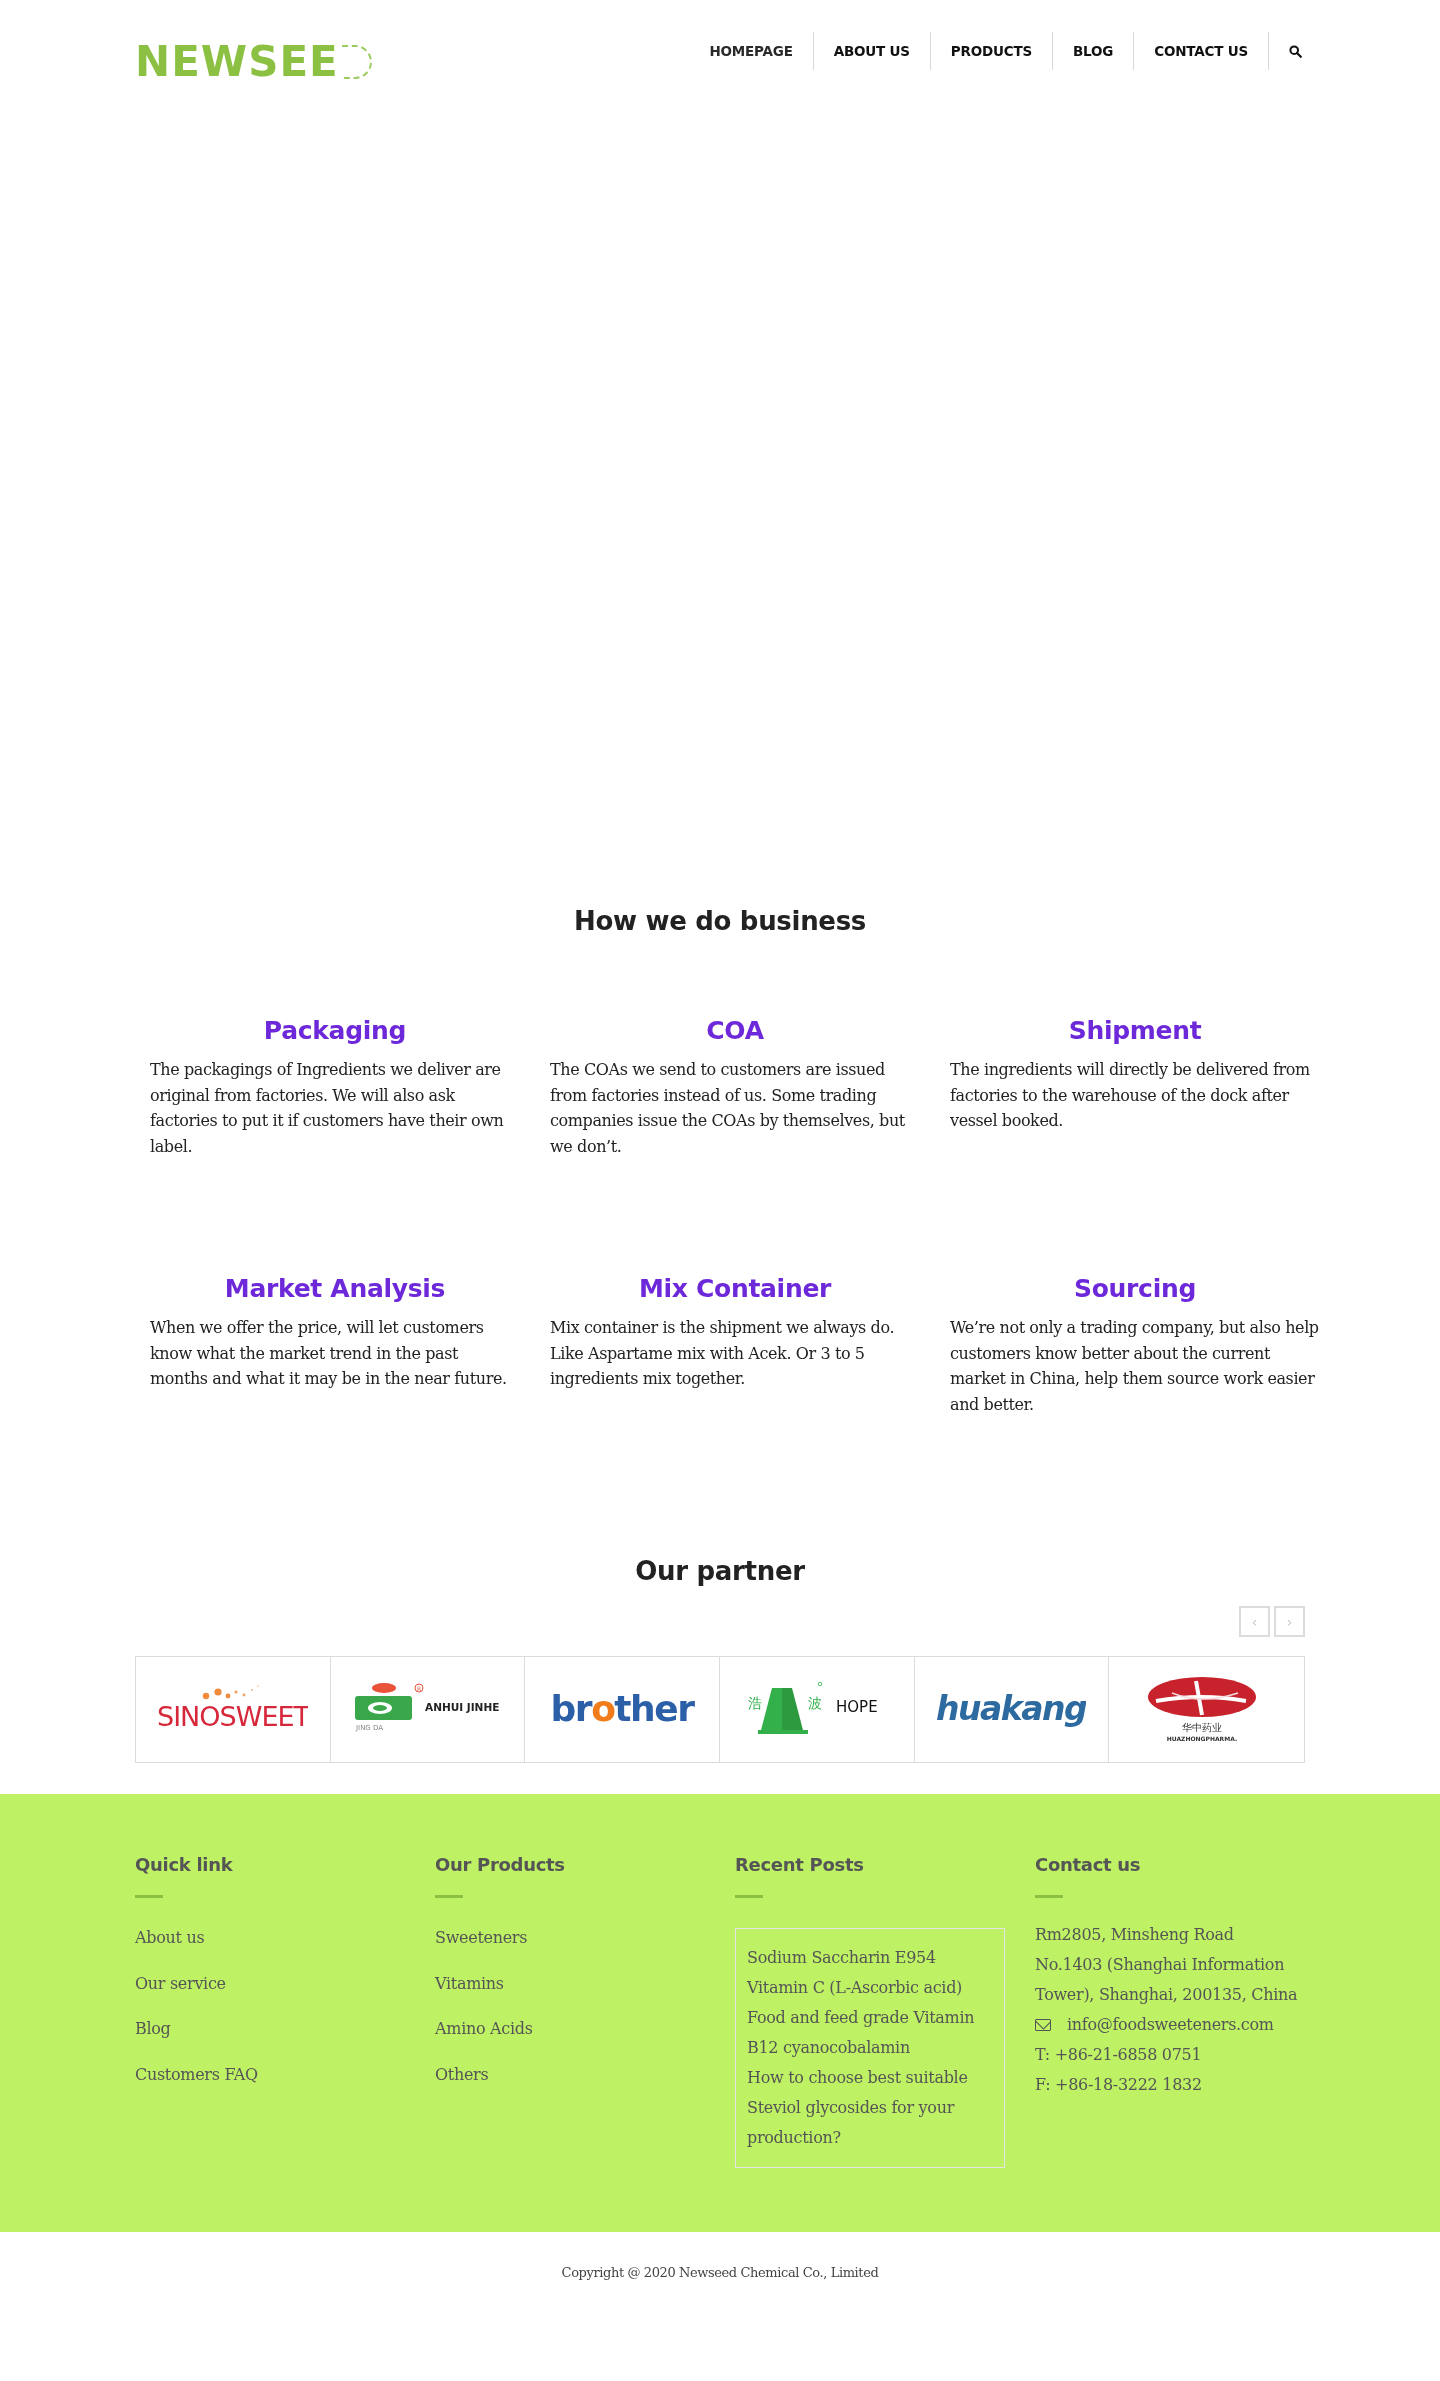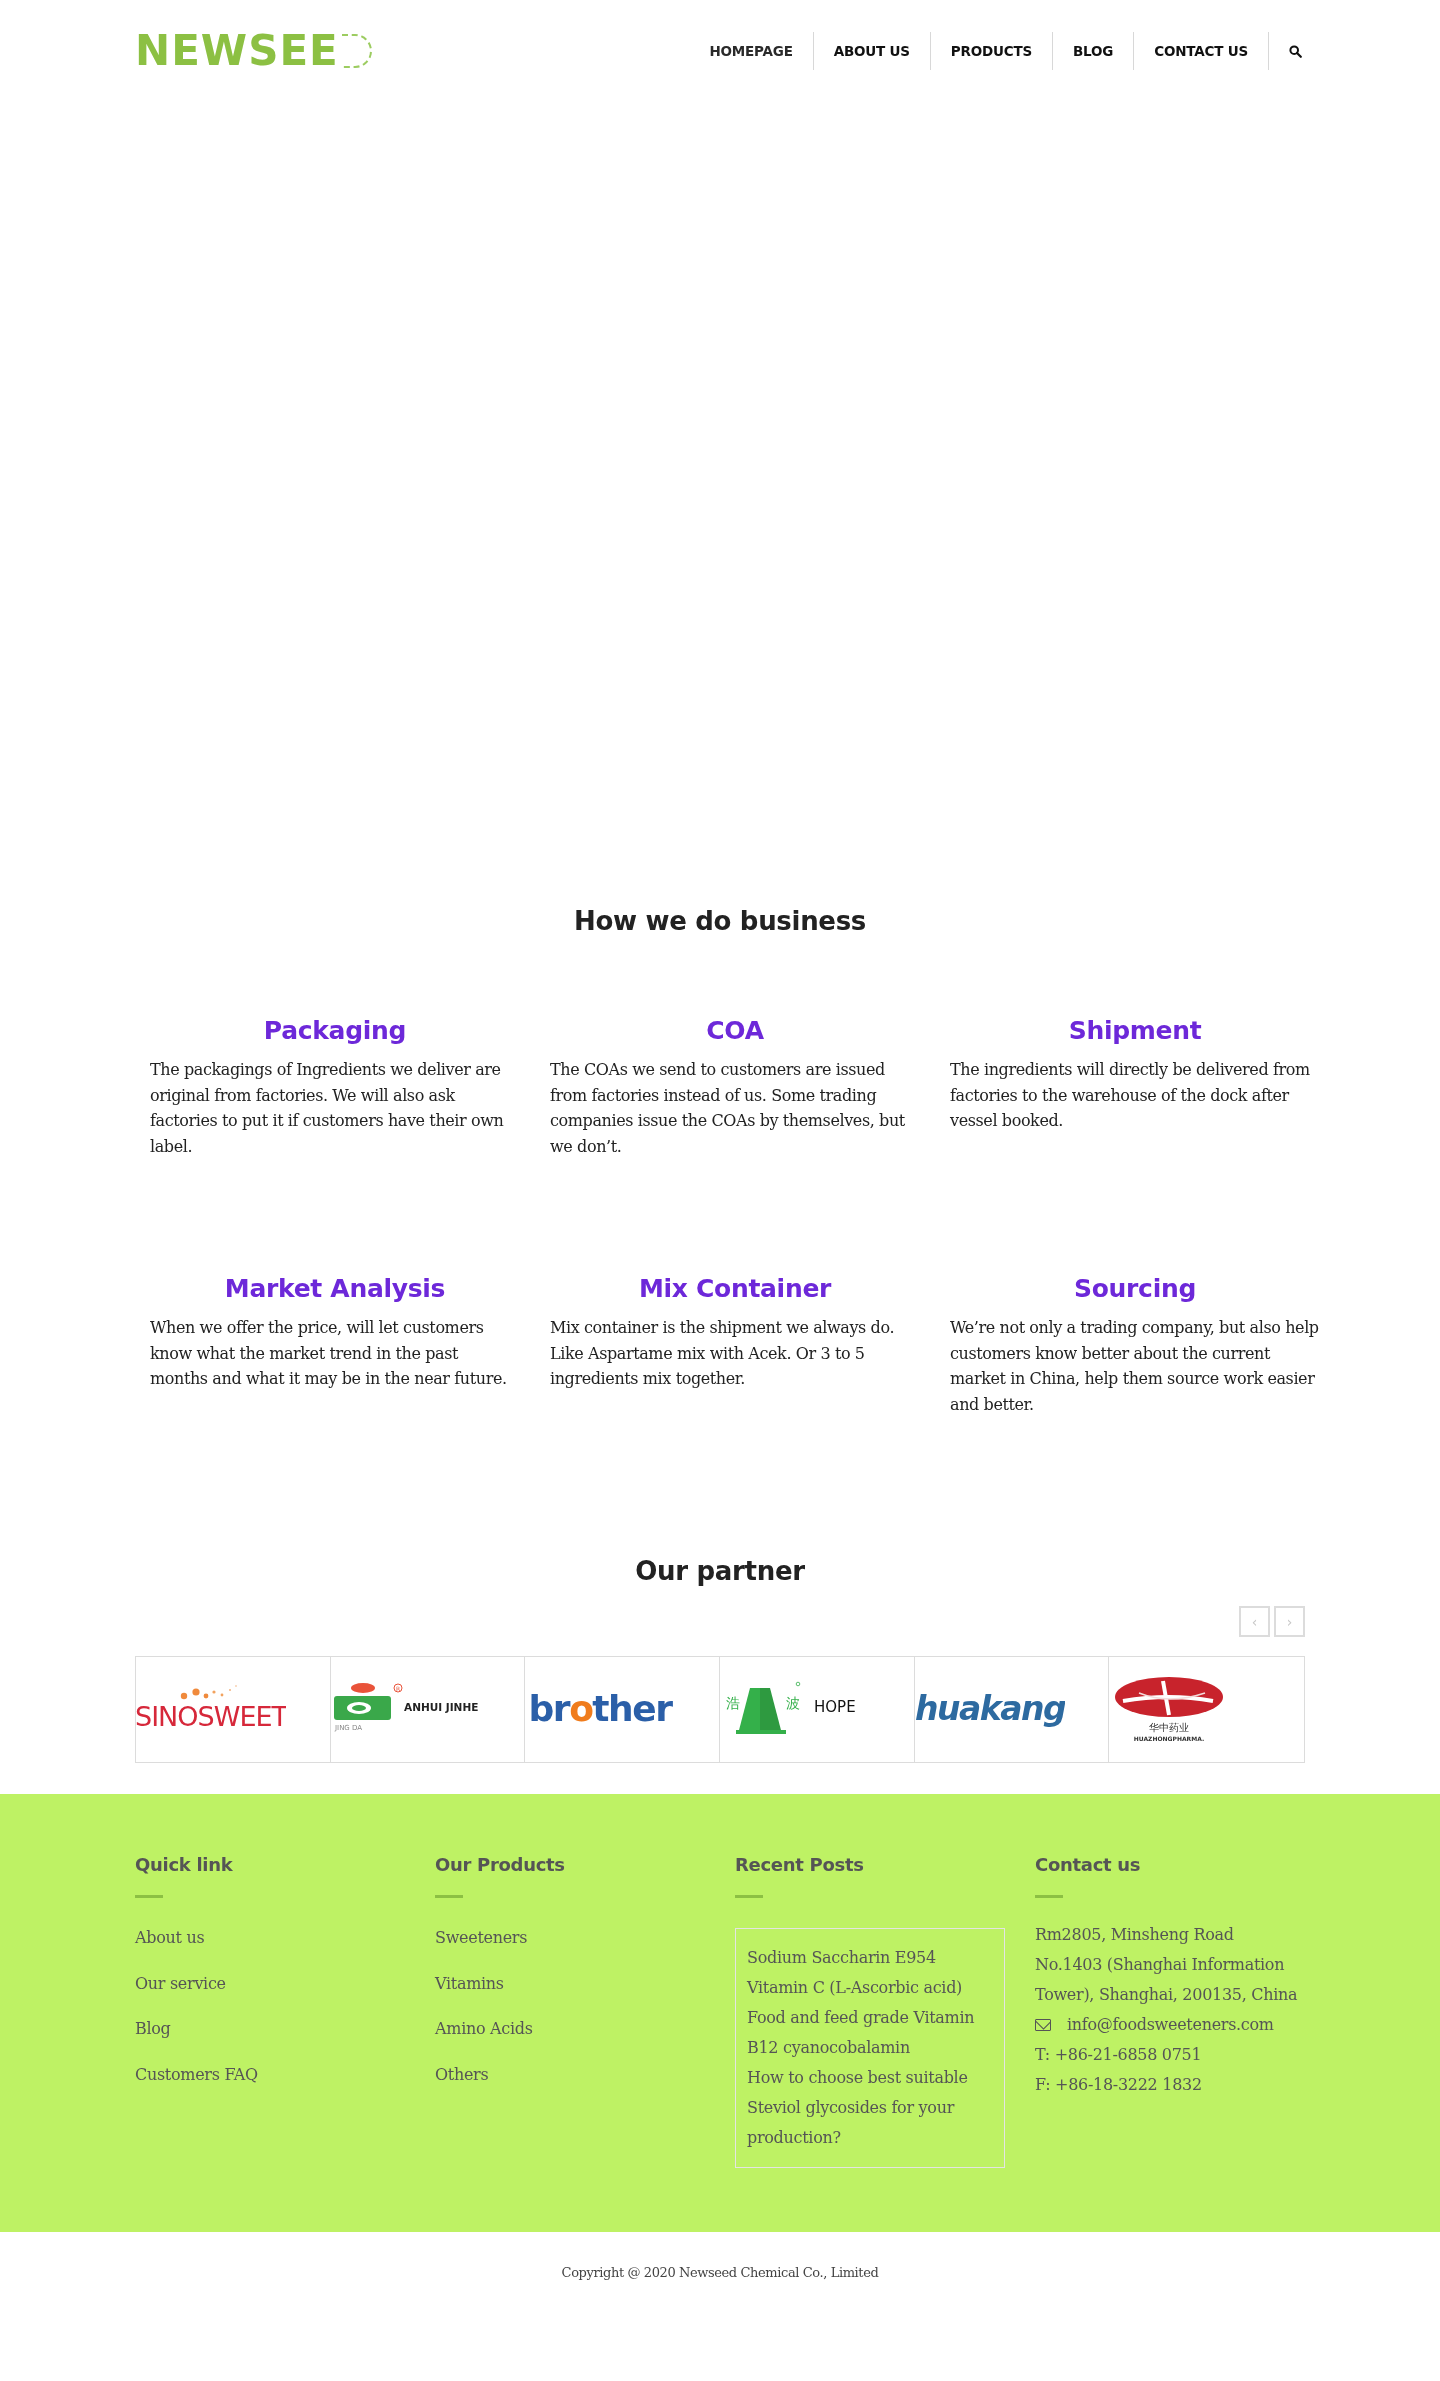--- a/index.html
+++ b/index.html
@@ -1,21 +1,21 @@
 <!DOCTYPE html>
 <html><head>
 <meta charset="utf-8">
 <style>
   * { box-sizing: border-box; margin: 0; padding: 0; }
   html, body { width: 1440px; background: #ffffff; }
   body { font-family: "DejaVu Serif", serif; color: #333; }
 
   
   .header { height: 110px; position: relative; }
-  .logo { position: absolute; left: 135px; top: 26px; display: flex; align-items: center; justify-content: center; }
+  .logo { position: absolute; left: 135px; top: 37px; display: flex; align-items: center; justify-content: center; }
   .logo-text { font-family: "DejaVu Sans", sans-serif; font-weight: bold; font-size: 42px; letter-spacing: 1px; color: #8cc043; line-height: 50px; }
   .logo-d { width: 30px; height: 34px; margin-left: 3px; border: 2px dashed #9ccc60; border-left: none; border-radius: 0 18px 18px 0; }
   .nav { position: absolute; right: 0; top: 32px; display: flex; align-items: stretch; height: 38px; margin-right: 120px; }
   .nav-item { font-family: "DejaVu Sans", sans-serif; font-weight: bold; font-size: 13.5px; color: #111; padding: 0 20px; display: flex; align-items: center; border-right: 1px solid #d8d8d8; cursor: pointer; letter-spacing: -0.2px; }
   .nav-item.first { color: #2a2a2a; }
   .nav-item.last { border-right: none; }
   .nav-search { padding: 0 18px 0 20px; display: flex; align-items: center; cursor: pointer; }
 
   
   .hero { height: 780px; }
@@ -28,21 +28,21 @@
   .biz-item p { font-size: 16px; line-height: 25.5px; color: #222; letter-spacing: -0.4px; }
   .biz-row1 { margin-top: 6px; height: 258px; }
   .biz-row2 { height: 270px; }
 
   
   .partner-title { padding-top: 12px; }
   .carousel-ctrls { position: absolute; right: 135px; top: 62px; display: flex; gap: 4px; }
   .ctrl { width: 31px; height: 31px; border: 2px solid #dcdcdc; display: flex; align-items: center; justify-content: center; color: #c8c8c8; font-size: 14px; cursor: pointer; background: #fff; font-family: "DejaVu Sans", sans-serif; }
   .partners-wrap { position: relative; height: 155px; }
   .partner-grid { position: absolute; left: 135px; top: 112px; width: 1170px; height: 107px; border: 1px solid #dcdcdc; display: grid; grid-template-columns: repeat(6, 1fr); }
-  .partner-cell { border-right: 1px solid #dcdcdc; display: flex; align-items: center; justify-content: flex-start; cursor: pointer; }
+  .partner-cell { border-right: 1px solid #dcdcdc; display: flex; align-items: center; justify-content: center; cursor: pointer; }
   .partner-cell:last-child { border-right: none; }
 
   
   .footer { background: #bef264; margin-top: 95px; height: 438px; }
   .footer-grid { width: 1170px; margin: 0 auto; display: grid; grid-template-columns: 300px 300px 300px 270px; padding-left: 0; padding-top: 60px; }
   .footer-col { padding-left: 0; }
   .footer-col h4 { font-family: "DejaVu Sans", sans-serif; font-weight: bold; font-size: 18px; color: #555; letter-spacing: -0.3px; }
   .footer-bar { width: 28px; height: 3px; background: #8cc043; margin-top: 20px; margin-bottom: 30px; }
   .footer-link { font-size: 16px; color: #555; line-height: 20px; margin-bottom: 25.5px; cursor: pointer; letter-spacing: -0.3px; display: block; }
   .posts-box { border: 1px solid #e4e4e4; width: 270px; padding: 14px 11px 14px 11px; }

